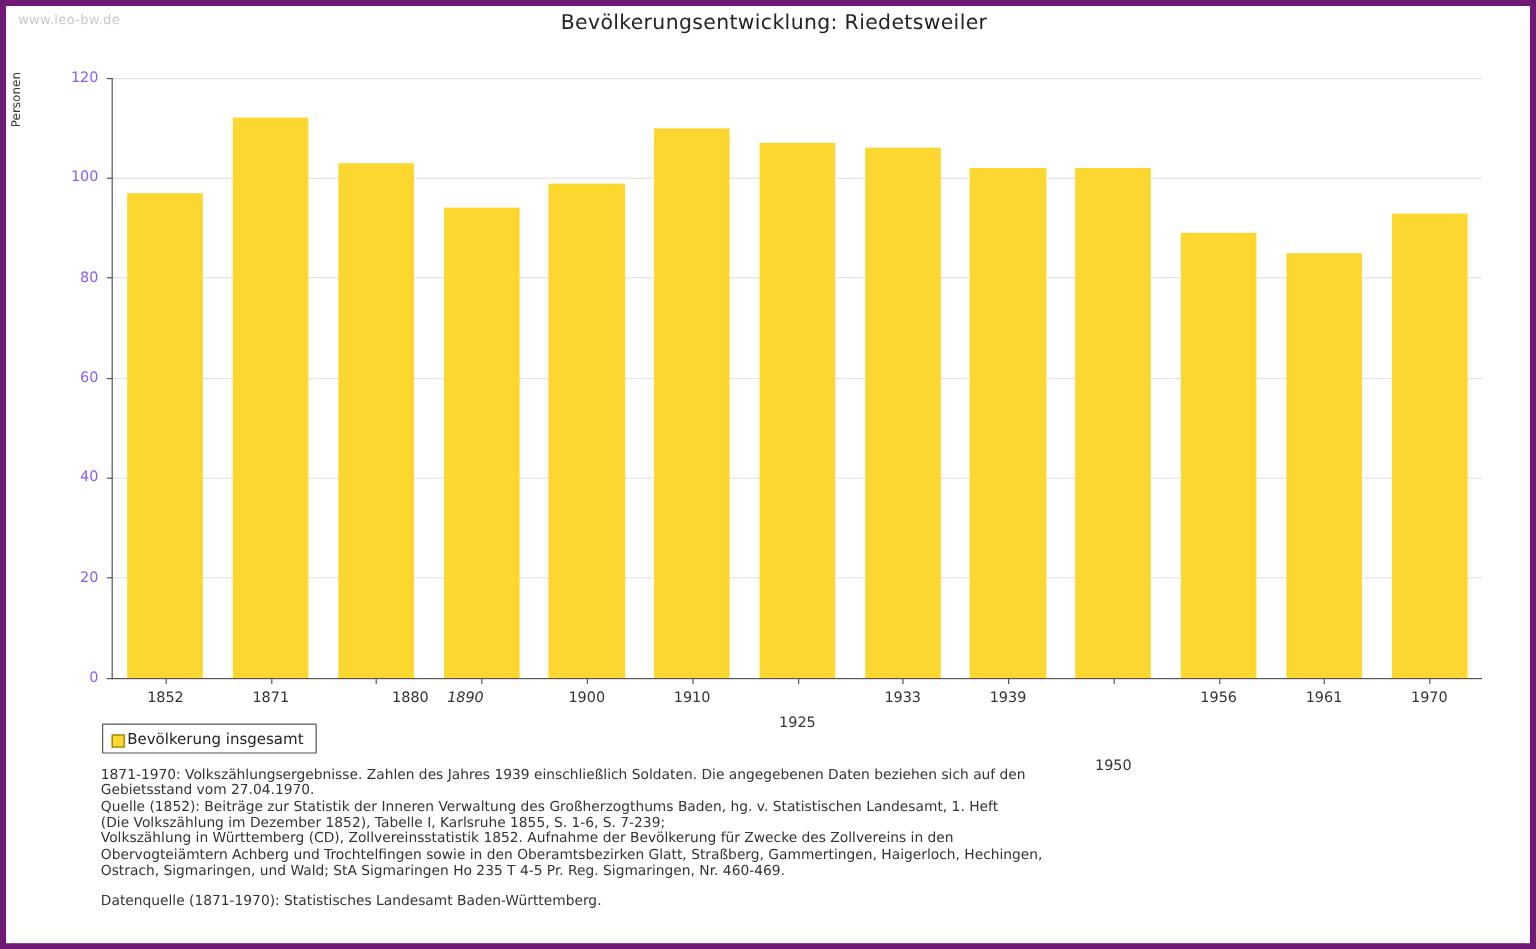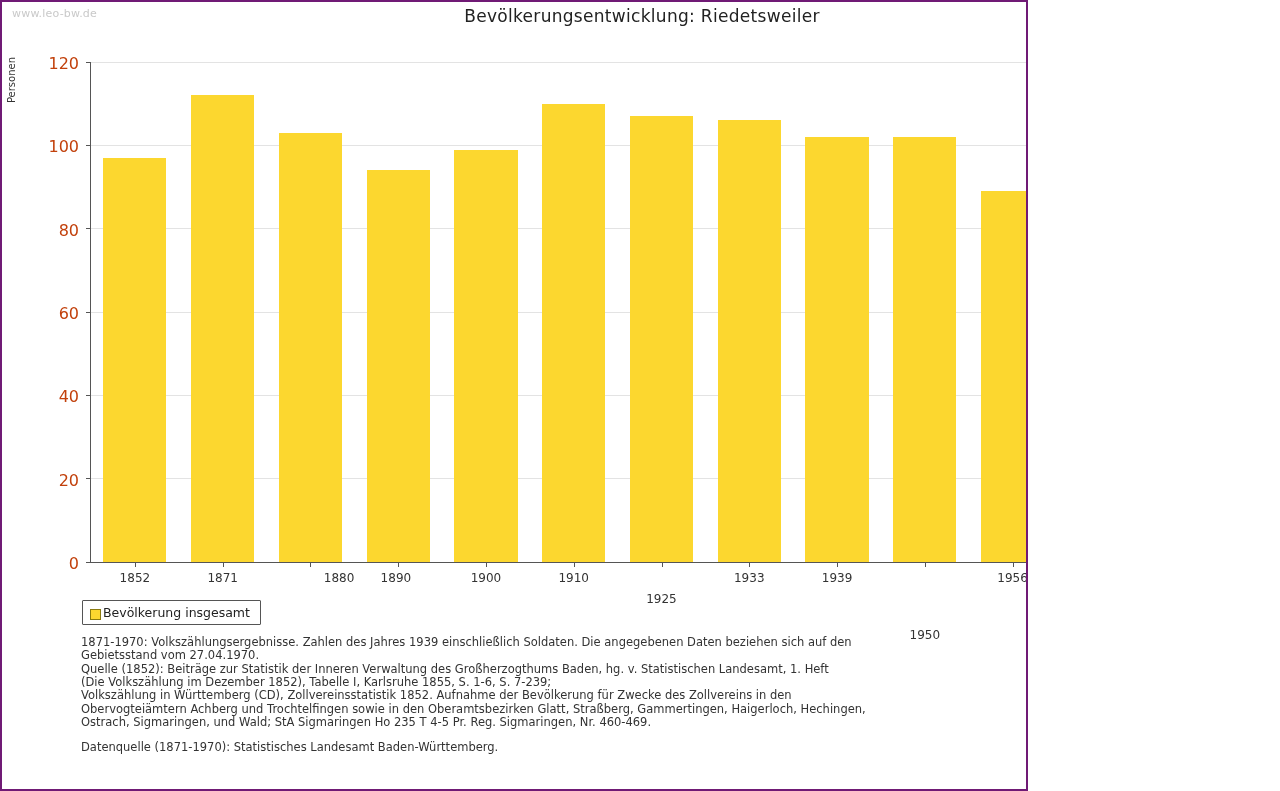--- a/index.html
+++ b/index.html
@@ -5,24 +5,24 @@
   html, body {
     margin: 0;
     padding: 0;
     background: #ffffff;
   }
   body {
     font-family: "DejaVu Sans", sans-serif;
   }
   #page {
     position: relative;
-    width: 1028px;
+    width: 1280px;
     height: 791px;
     background: #ffffff;
-    border: 2px solid #701a75;
+    border: 5px solid #701a75;
     box-sizing: border-box;
     overflow: hidden;
   }
   .watermark {
     position: absolute;
     left: 10px;
     top: 5px;
     font-size: 11px;
     color: #c9c9c9;
     letter-spacing: 0.2px;
@@ -53,22 +53,22 @@
     left: 0;
     width: 100%;
     height: 1px;
     background: #e3e3e3;
   }
   .ytick-label {
     position: absolute;
     right: 0;
     width: 40px;
     text-align: right;
-    font-size: 16px;
-    color: #c2410c;
+    font-size: 12px;
+    color: #8b5cf6;
   }
   .ytick-mark {
     position: absolute;
     width: 5px;
     height: 1px;
     background: #555555;
   }
   .ylabel {
     position: absolute;
     left: 4px;
@@ -168,21 +168,21 @@
       <div class="xtick-mark" style="left: 43.8846px; top: 500px;"></div>
       <div class="xtick-label" style="left: 0px; width: 87.7692px; top: 509px;">1852</div>
       <div class="bar" title="1871: 112" style="left: 100.057px; width: 63.1938px; height: 466.667px; background: rgb(252, 215, 47);"></div>
       <div class="xtick-mark" style="left: 131.654px; top: 500px;"></div>
       <div class="xtick-label" style="left: 87.7692px; width: 87.7692px; top: 509px;">1871</div>
       <div class="bar" title="1880: 103" style="left: 187.826px; width: 63.1938px; height: 429.167px; background: rgb(252, 215, 47);"></div>
       <div class="xtick-mark" style="left: 219.423px; top: 500px;"></div>
       <div class="xtick-label" style="left: 175.538px; width: 87.7692px; top: 509px; text-align: right;">1880</div>
       <div class="bar" title="1890: 94" style="left: 275.595px; width: 63.1938px; height: 391.667px; background: rgb(252, 215, 47);"></div>
       <div class="xtick-mark" style="left: 307.192px; top: 500px;"></div>
-      <div class="xtick-label" style="left: 261px; width: 87.7692px; top: 509px;">1890</div>
+      <div class="xtick-label" style="left: 250px; width: 87.7692px; top: 509px; font-style: italic;">1890</div>
       <div class="bar" title="1900: 99" style="left: 363.365px; width: 63.1938px; height: 412.5px; background: rgb(252, 215, 47);"></div>
       <div class="xtick-mark" style="left: 394.962px; top: 500px;"></div>
       <div class="xtick-label" style="left: 351.077px; width: 87.7692px; top: 509px;">1900</div>
       <div class="bar" title="1910: 110" style="left: 451.134px; width: 63.1938px; height: 458.333px; background: rgb(252, 215, 47);"></div>
       <div class="xtick-mark" style="left: 482.731px; top: 500px;"></div>
       <div class="xtick-label" style="left: 438.846px; width: 87.7692px; top: 509px;">1910</div>
       <div class="bar" title="1925: 107" style="left: 538.903px; width: 63.1938px; height: 445.833px; background: rgb(252, 215, 47);"></div>
       <div class="xtick-mark" style="left: 570.5px; top: 500px;"></div>
       <div class="xtick-label" style="left: 526.615px; width: 87.7692px; top: 530px;">1925</div>
       <div class="bar" title="1933: 106" style="left: 626.672px; width: 63.1938px; height: 441.667px; background: rgb(252, 215, 47);"></div>

